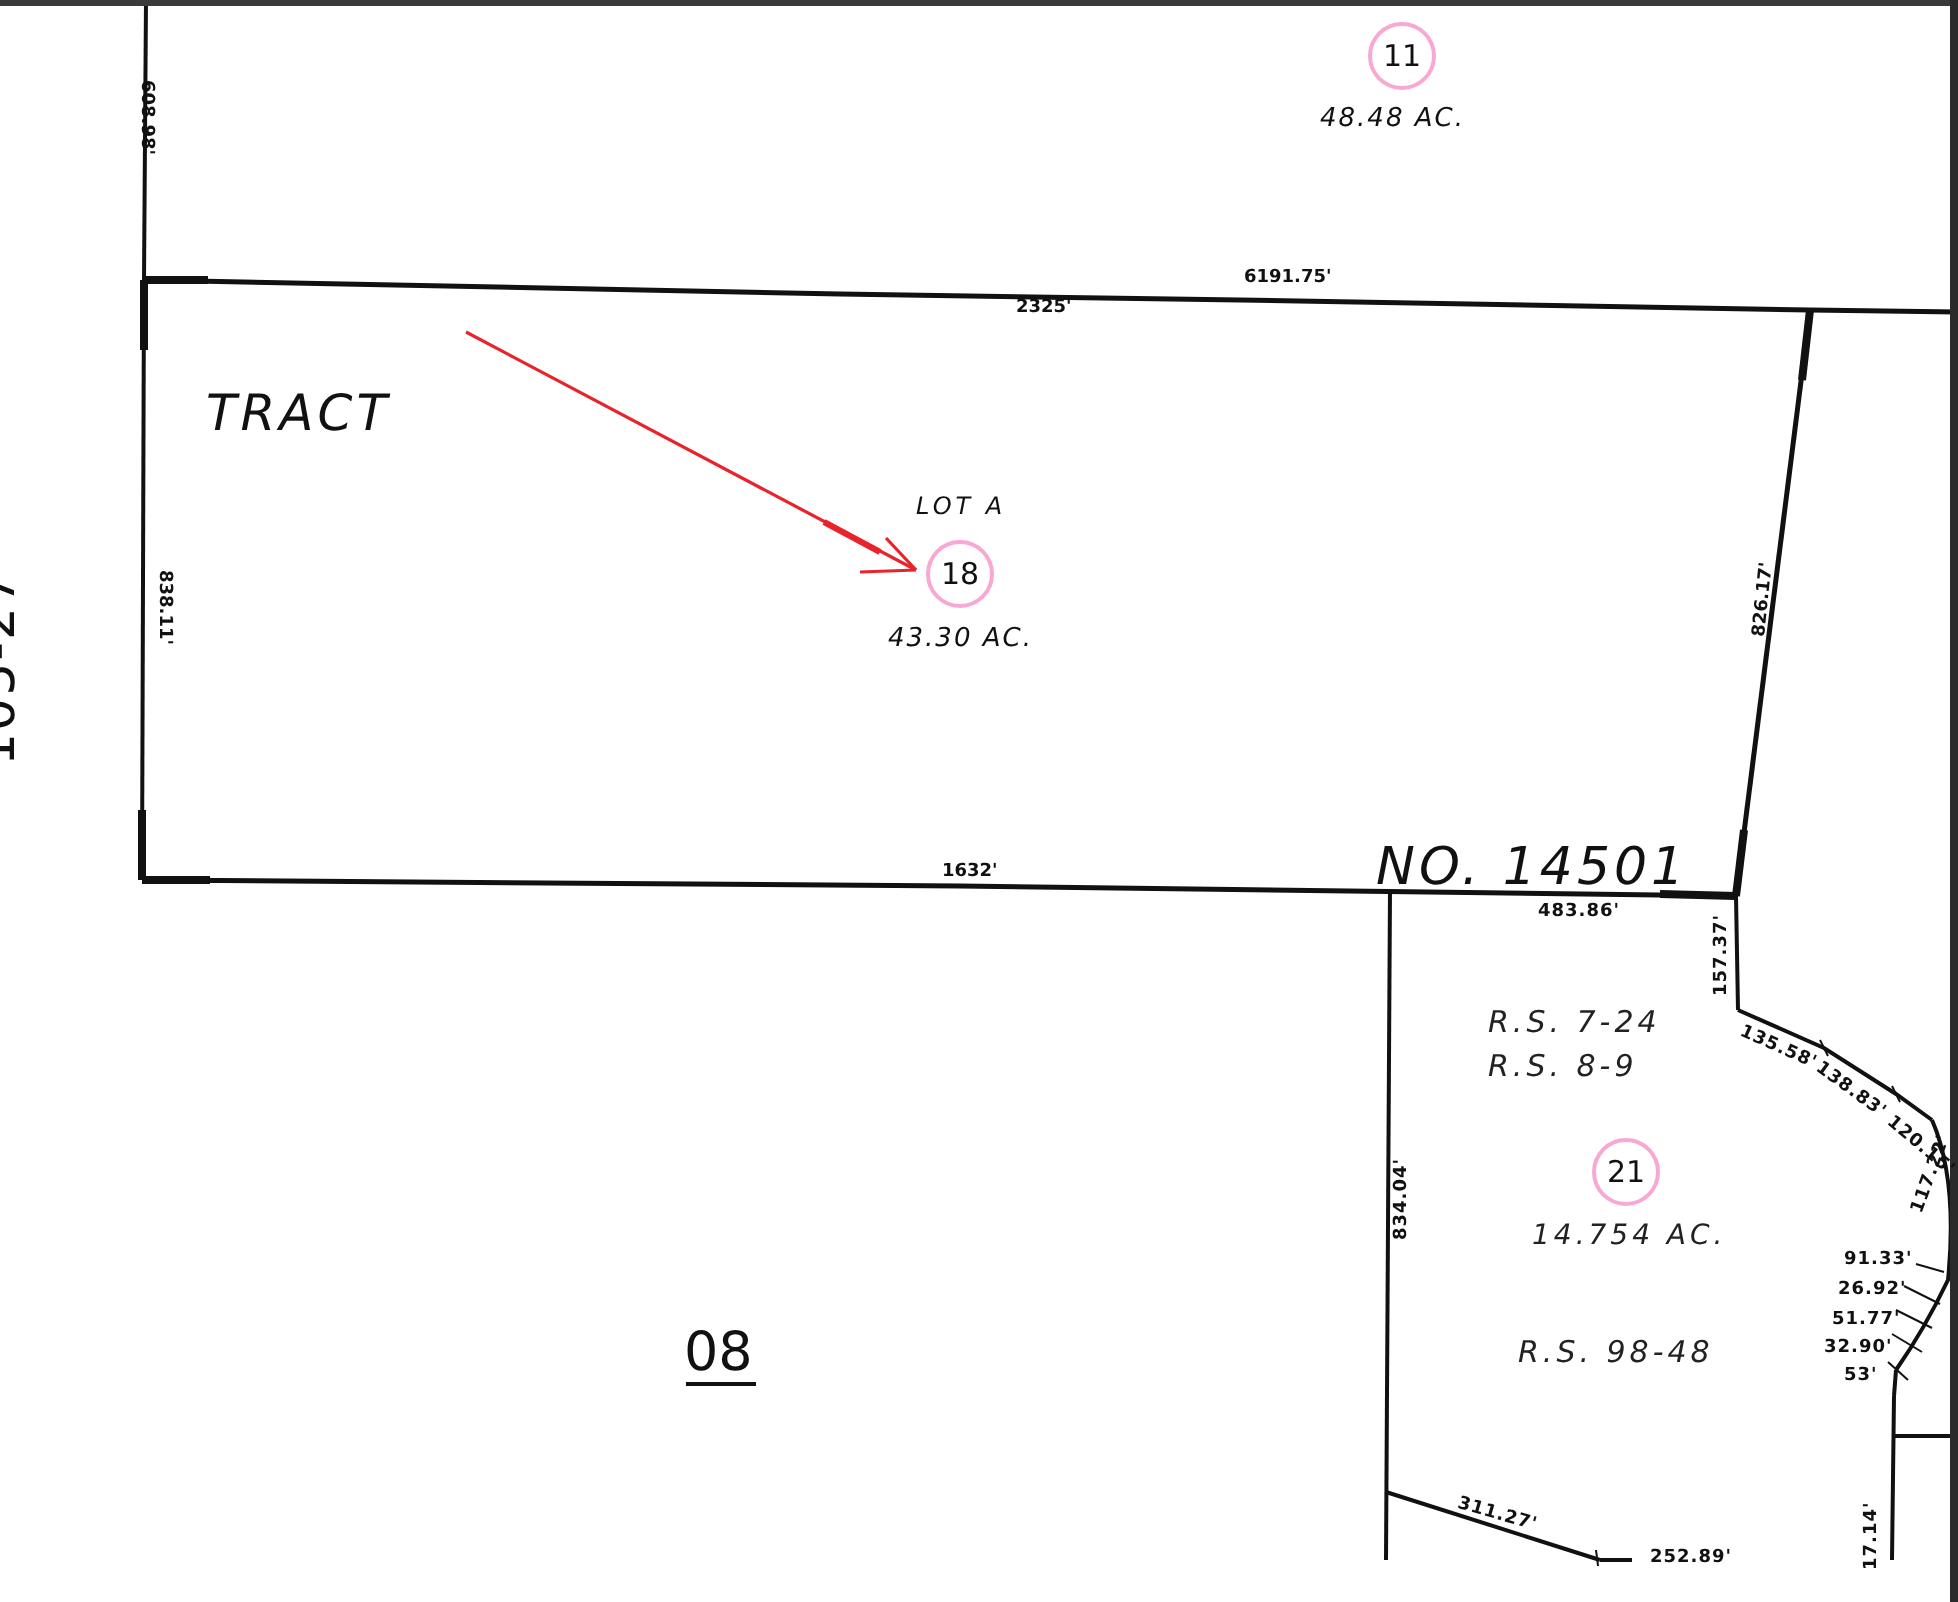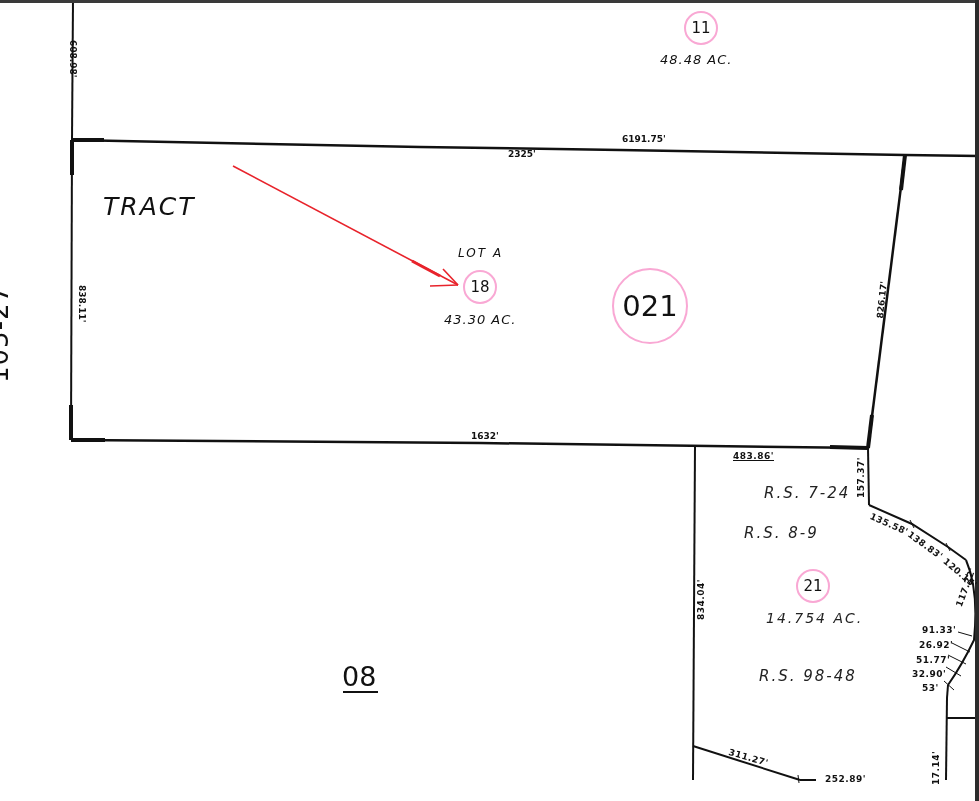--- a/index.html
+++ b/index.html
@@ -101,38 +101,36 @@
   </div>
   <div class="lbl ac" style="left:660px; top:53px;">48.48 AC.</div>
 
   <div class="lbl dim" style="left:622px; top:135px;">6191.75'</div>
   <div class="lbl dim" style="left:508px; top:150px;">2325'</div>
   <div class="lbl dim" style="left:77px; top:40px; transform:rotate(90deg); transform-origin:left top;">608.98'</div>
   <div class="lbl dim" style="left:86px; top:285px; transform:rotate(90deg); transform-origin:left top;">838.11'</div>
   <div class="lbl dim" style="left:876px; top:318px; transform:rotate(-84deg); transform-origin:left top;">826.17'</div>
 
   <div class="lbl it" style="left:103px; top:170px; font-size:25px; letter-spacing:2px;">TRACT</div>
+  <div class="lbl it" style="left:688px; top:397px; font-size:26px; letter-spacing:2px;">NO. 14501</div>
 
   <div class="lbl ac" style="left:458px; top:247px; font-size:12px; letter-spacing:2px;">LOT A</div>
   <div class="circ" style="left:463px; top:270px; width:34px; height:34px; font-size:15px;text-align:right;">
     <span>18</span>
   </div>
   <div class="lbl ac" style="left:444px; top:313px;">43.30 AC.</div>
 
-  <div class="circ" style="left:612px; top:268px; width:76px; height:76px; font-size:29px;">
-    <span>021</span>
-  </div>
 
   <div class="lbl dim" style="left:471px; top:432px;">1632'</div>
 
-  <div class="lbl dim-s" style="left:733px; top:452px;text-decoration:underline;">483.86'</div>
+  <div class="lbl dim-s" style="left:769px; top:452px;">483.86'</div>
   <div class="lbl dim-s" style="left:857px; top:498px; transform:rotate(-90deg); transform-origin:left top;">157.37'</div>
   <div class="lbl dim-s" style="left:697px; top:620px; transform:rotate(-90deg); transform-origin:left top;">834.04'</div>
 
-  <div class="lbl rs" style="left:744px; top:486px;margin-left:20px;">R.S. 7-24</div>
+  <div class="lbl rs" style="left:744px; top:504px;">R.S. 7-24</div>
   <div class="lbl rs" style="left:744px; top:526px;">R.S. 8-9</div>
 
   <div class="circ" style="left:796px; top:569px; width:34px; height:34px; font-size:15px;">
     <span>21</span>
   </div>
   <div class="lbl rs" style="left:766px; top:611px; font-size:14px;">14.754 AC.</div>
   <div class="lbl rs" style="left:759px; top:669px;">R.S. 98-48</div>
 
   <div class="lbl dim-s" style="left:872px; top:512px; transform:rotate(24deg); transform-origin:left top;">135.58'</div>
   <div class="lbl dim-s" style="left:911px; top:530px; transform:rotate(36deg); transform-origin:left top;">138.83'</div>

